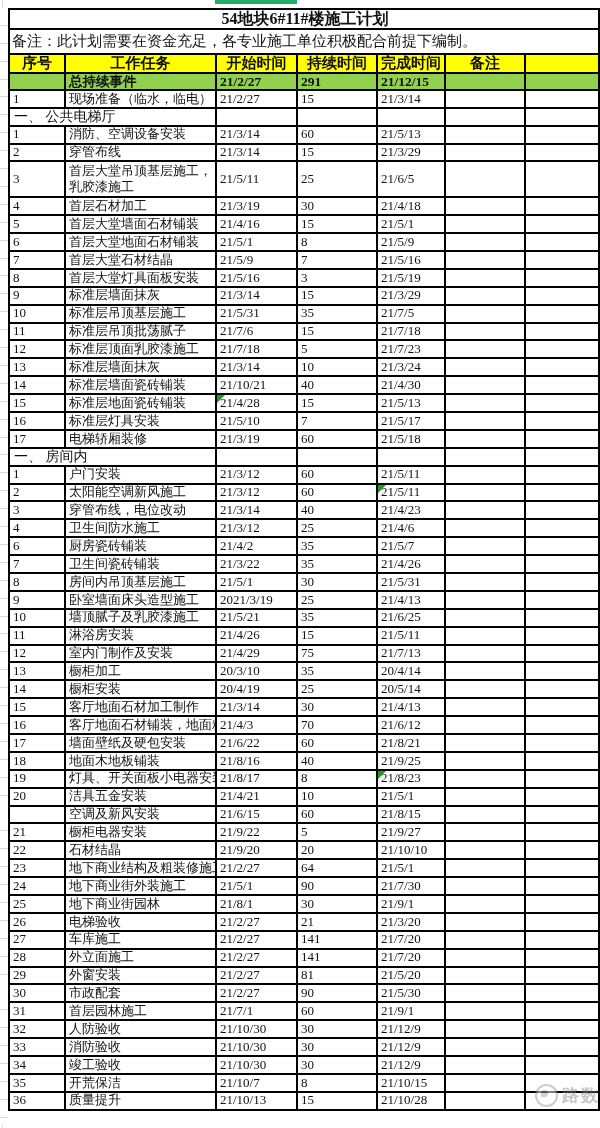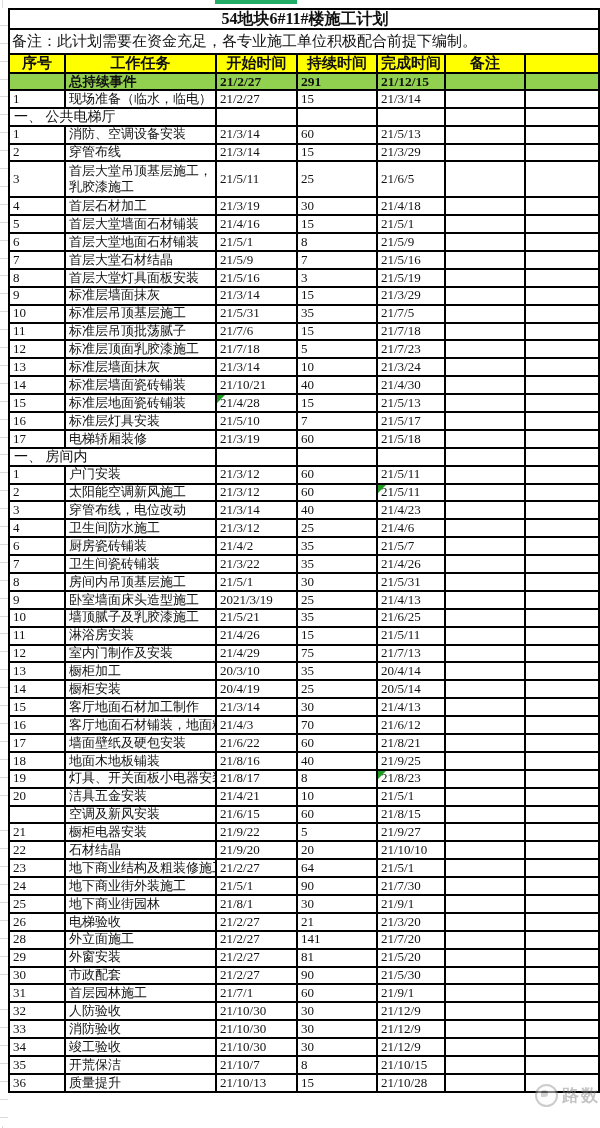--- a/index.html
+++ b/index.html
@@ -504,20 +504,29 @@
       <tr>
         <td class="seq">26</td>
         <td>电梯验收</td>
         <td class="dt">21/2/27</td>
         <td class="dt">21</td>
         <td class="dt">21/3/20</td>
         <td></td>
         <td></td>
       </tr>
       <tr>
+        <td class="seq">27</td>
+        <td>车库施工</td>
+        <td class="dt">21/2/27</td>
+        <td class="dt">141</td>
+        <td class="dt">21/7/20</td>
+        <td></td>
+        <td></td>
+      </tr>
+      <tr>
         <td class="seq">28</td>
         <td>外立面施工</td>
         <td class="dt">21/2/27</td>
         <td class="dt">141</td>
         <td class="dt">21/7/20</td>
         <td></td>
         <td></td>
       </tr>
       <tr>
         <td class="seq">29</td>

